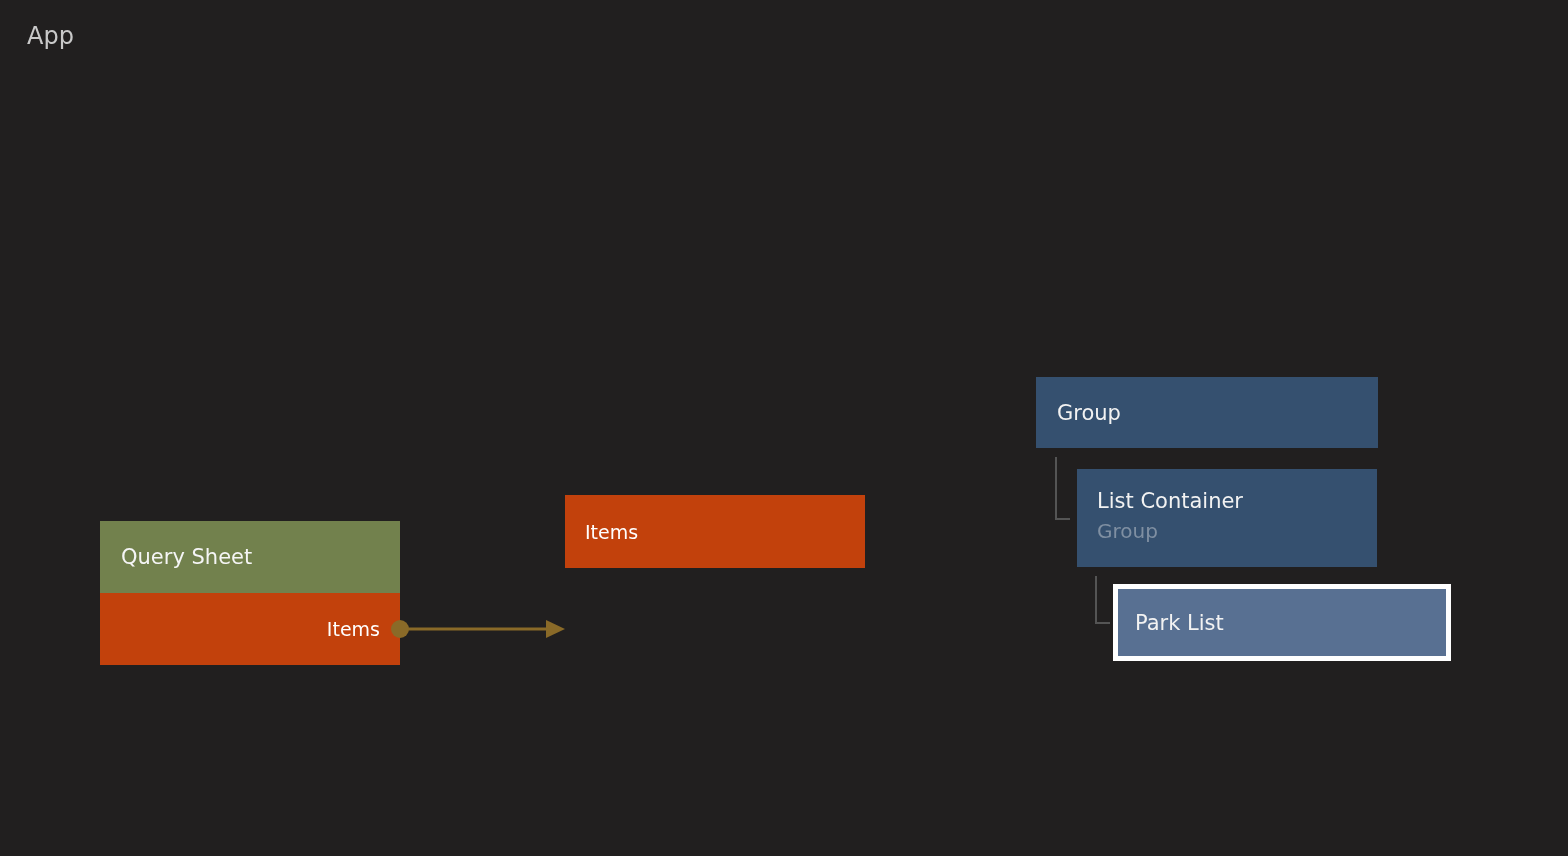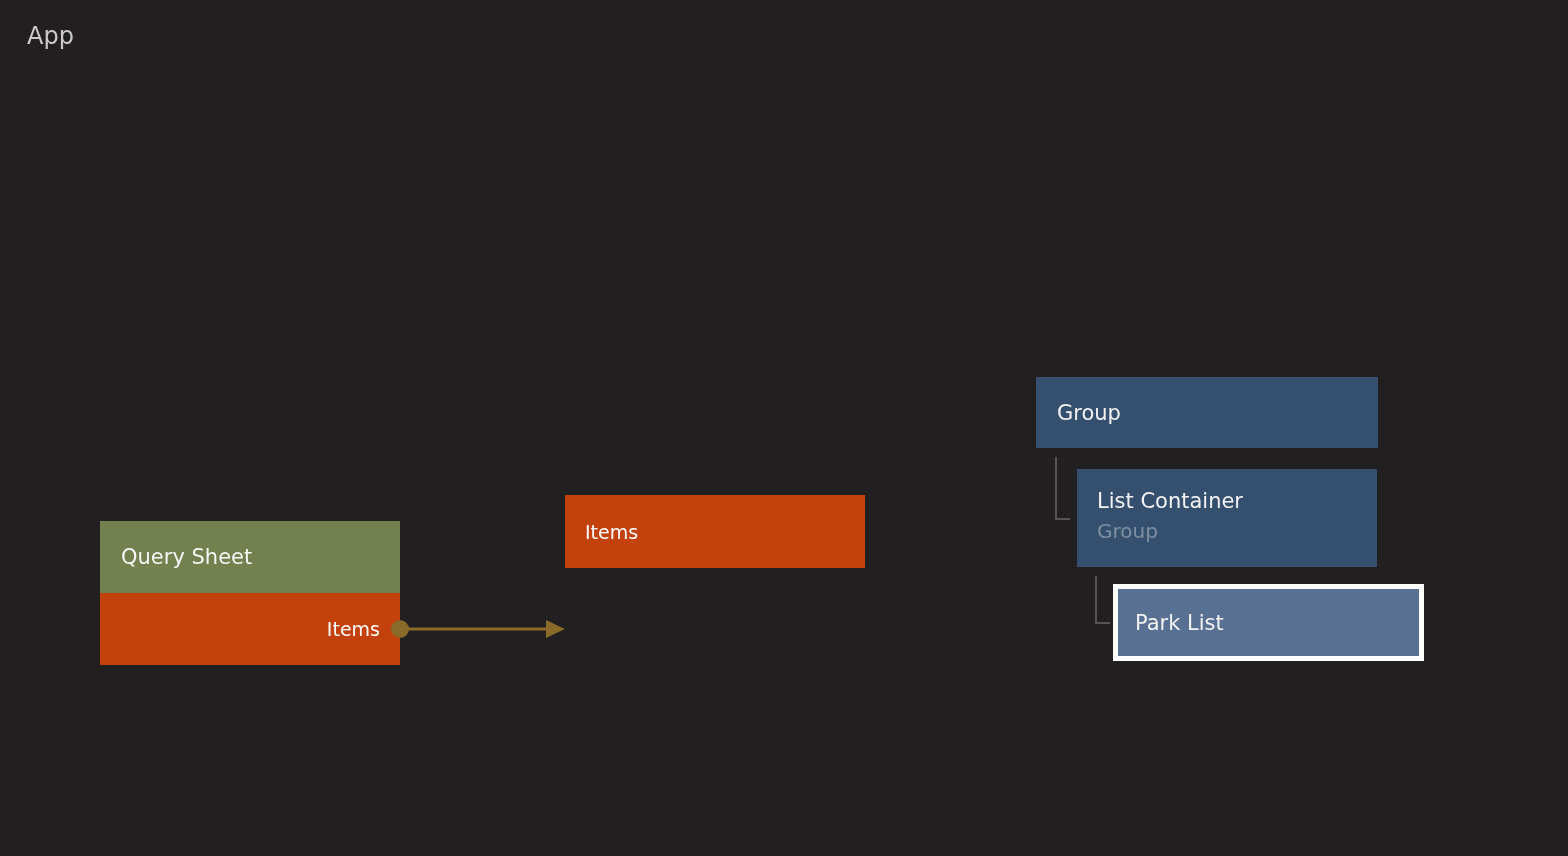--- a/index.html
+++ b/index.html
@@ -87,21 +87,21 @@
   }
   .node-list-container {
     left: 1077px; top: 469px; width: 300px; height: 98px;
     padding: 16px 20px 0;
     box-sizing: border-box;
   }
   .tree-title { font-size: 21px; line-height: 32px; color: #f2f2f2; }
   .tree-subtitle { font-size: 20px; line-height: 29px; color: #7f8fa2; }
 
   .node-park-list {
-    left: 1113px; top: 584px; width: 311px; height: 77px;
+    left: 1113px; top: 584px; width: 338px; height: 77px;
     background: #587092;
     border: 5px solid #ffffff;
     box-sizing: border-box;
     display: flex;
     align-items: center;
     padding: 0 17px;
     color: #f2f2f2;
     font-size: 21px;
   }
 

